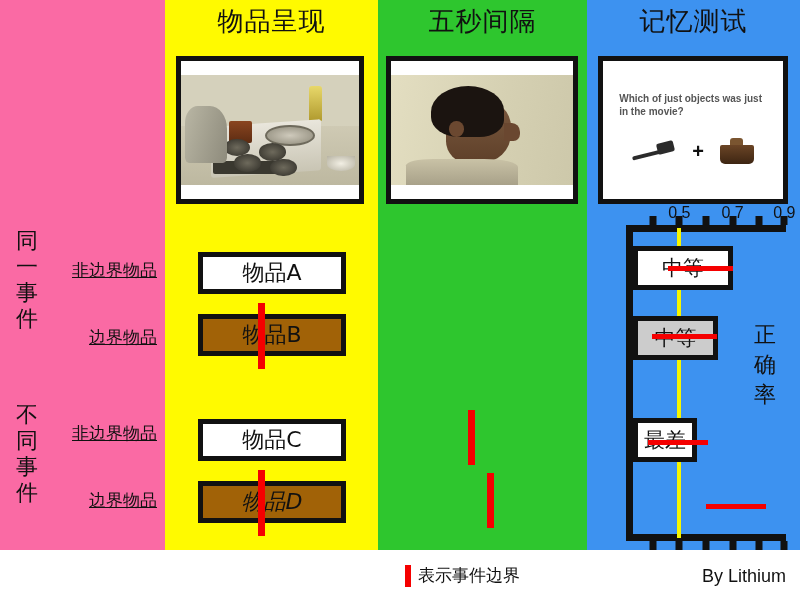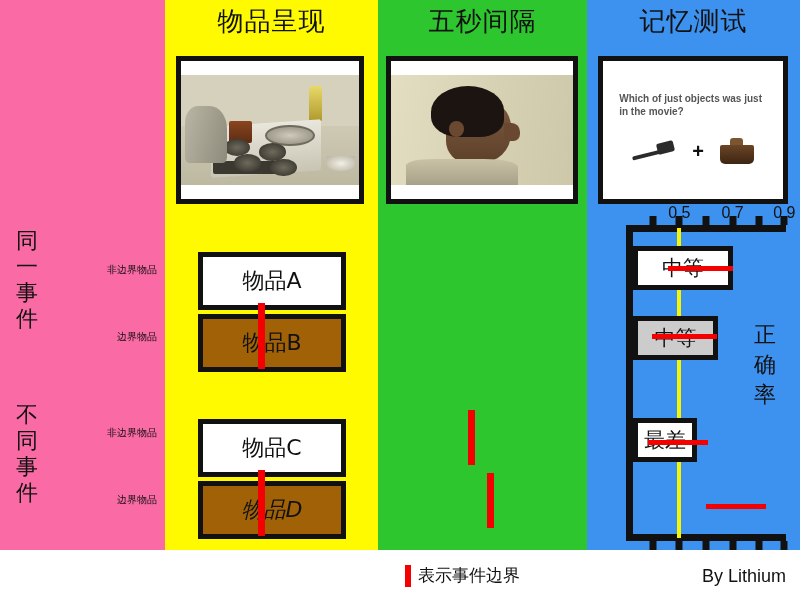--- a/index.html
+++ b/index.html
@@ -111,32 +111,33 @@
   .cond-big{
     position:absolute;left:10px;width:34px;
     font-size:22px;line-height:26px;color:#111;text-align:center;
     font-family:"DejaVu Sans","Liberation Sans",sans-serif;
   }
   #cond-same{top:228px;}
   #cond-diff{top:402px;}
 
   .cond-sub{
     position:absolute;right:8px;
-    font-size:10px;line-height:18px;color:#111;text-align:left;
+    font-size:17px;line-height:18px;color:#111;text-align:left;
     white-space:nowrap;
     font-family:"DejaVu Sans","Liberation Sans",sans-serif;
+    text-decoration:underline;
   }
   #sub-1{top:261px;}
   #sub-2{top:328px;}
   #sub-3{top:424px;}
   #sub-4{top:491px;}
 
   
   .objbox{
-    position:absolute;left:198px;width:148px;height:58px;
+    position:absolute;left:198px;width:148px;height:42px;
     border:5px solid #111;box-sizing:border-box;
     display:flex;align-items:center;justify-content:center;
     font-size:22px;color:#111;
     font-family:"DejaVu Sans","Liberation Sans",sans-serif;
   }
   .objbox.white{background:#ffffff;}
   .objbox.grey{background:#a16207;}
   #objA{top:252px;}
   #objB{top:314px;}
   #objC{top:419px;}

